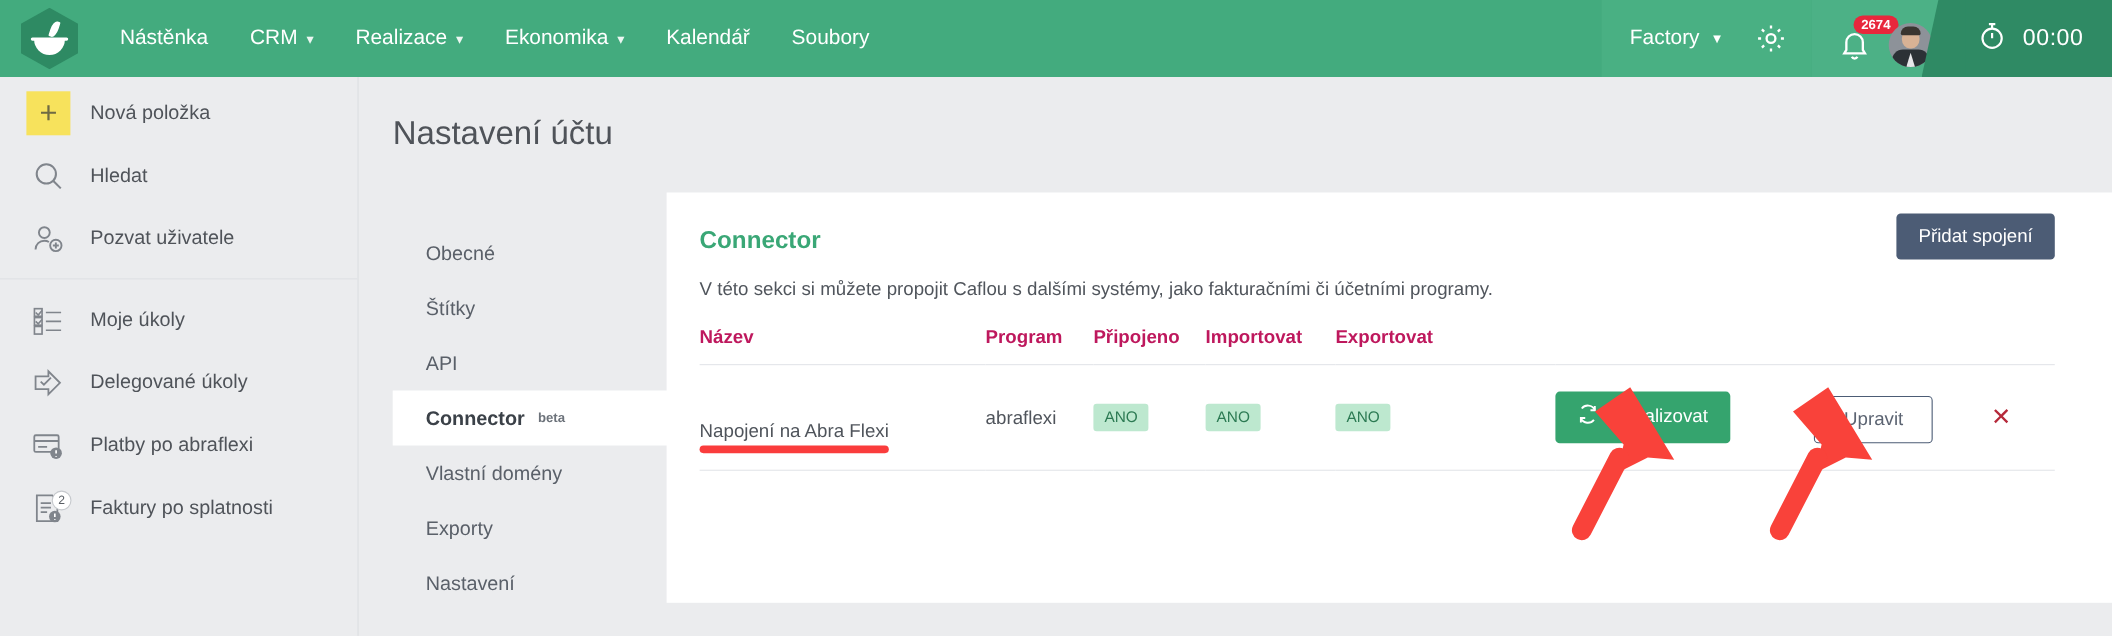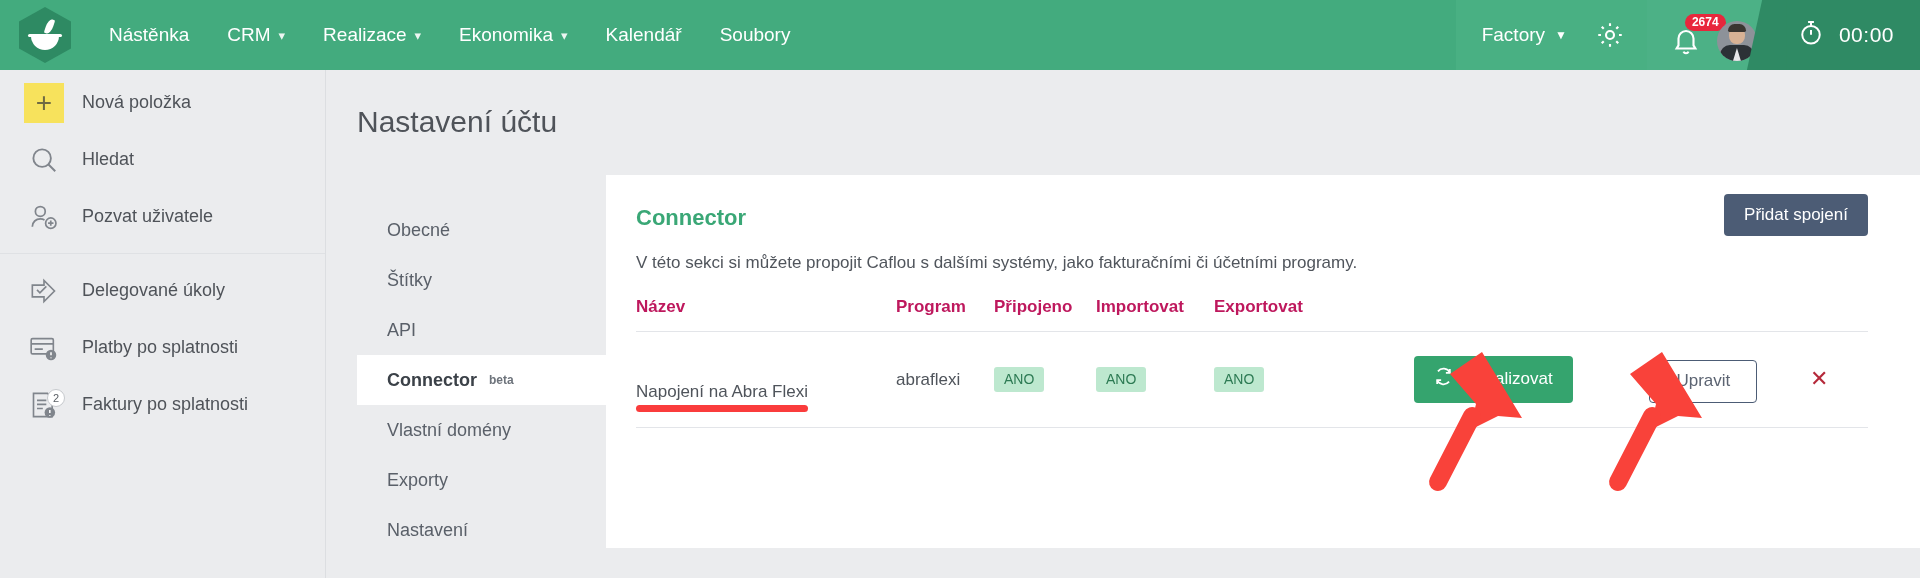--- a/index.html
+++ b/index.html
@@ -377,41 +377,54 @@
         <path d="M3.5 20c0-4 3-6.5 6.5-6.5 1.3 0 2.4.3 3.4.9"></path>
         <circle cx="18.5" cy="17" r="4.2"></circle>
         <path d="M18.5 14.8v4.4M16.3 17h4.4"></path>
       </svg>
     </span>
     <span class="side-label">Pozvat uživatele</span>
   </div>
 
   <div id="sidebar-divider"></div>
 
+  <div class="side-item">
+    <span class="side-icon">
+      <svg width="30" height="28" viewBox="0 0 26 24" fill="none" stroke="#80858c" stroke-width="1.3">
+        <rect x="2" y="3" width="6" height="6"></rect>
+          <path d="M3 6l2 2 3-3.5"></path>
+        <rect x="2" y="10" width="6" height="6"></rect>
+          <path d="M3 13l2 2 3-3.5"></path>
+        <rect x="2" y="17" width="6" height="6"></rect>
+        <path d="M11 6h12M11 13h12M11 20h12"></path>
+      </svg>
+    </span>
+    <span class="side-label">Moje úkoly</span>
+  </div>
 
   <div class="side-item">
     <span class="side-icon">
       <svg width="32" height="28" viewBox="0 0 26 24" fill="none" stroke="#80858c" stroke-width="1.4">
         <path d="M3 7h10V3l9 9-9 9v-4H3V7z"></path>
         <path d="M7 11l2.5 2.5L15 8"></path>
       </svg>
     </span>
     <span class="side-label">Delegované úkoly</span>
   </div>
 
   <div class="side-item">
     <span class="side-icon">
       <svg width="32" height="28" viewBox="0 0 26 24" fill="none" stroke="#80858c" stroke-width="1.4">
         <rect x="2" y="4" width="19" height="13" rx="1.2"></rect>
         <path d="M2 8.5h19M5 13h7"></path>
         <circle cx="19" cy="18" r="4.5" fill="#80858c" stroke="none"></circle>
         <path d="M19 15.7v2.6M19 20.1v.6" stroke="#ffffff" stroke-width="1.3"></path>
       </svg>
     </span>
-    <span class="side-label">Platby po splatnosti</span>
+    <span class="side-label">Platby po abraflexi</span>
   </div>
 
   <div class="side-item">
     <span class="side-icon">
       <svg width="32" height="28" viewBox="0 0 26 24" fill="none" stroke="#80858c" stroke-width="1.4">
         <path d="M4 2h12l4 4v16H4z"></path>
         <path d="M7 8h8M7 11.5h8M7 15h5"></path>
         <circle cx="18" cy="18.5" r="4.5" fill="#80858c" stroke="none"></circle>
         <path d="M18 16.2v2.6M18 20.6v.6" stroke="#ffffff" stroke-width="1.3"></path>
       </svg>

